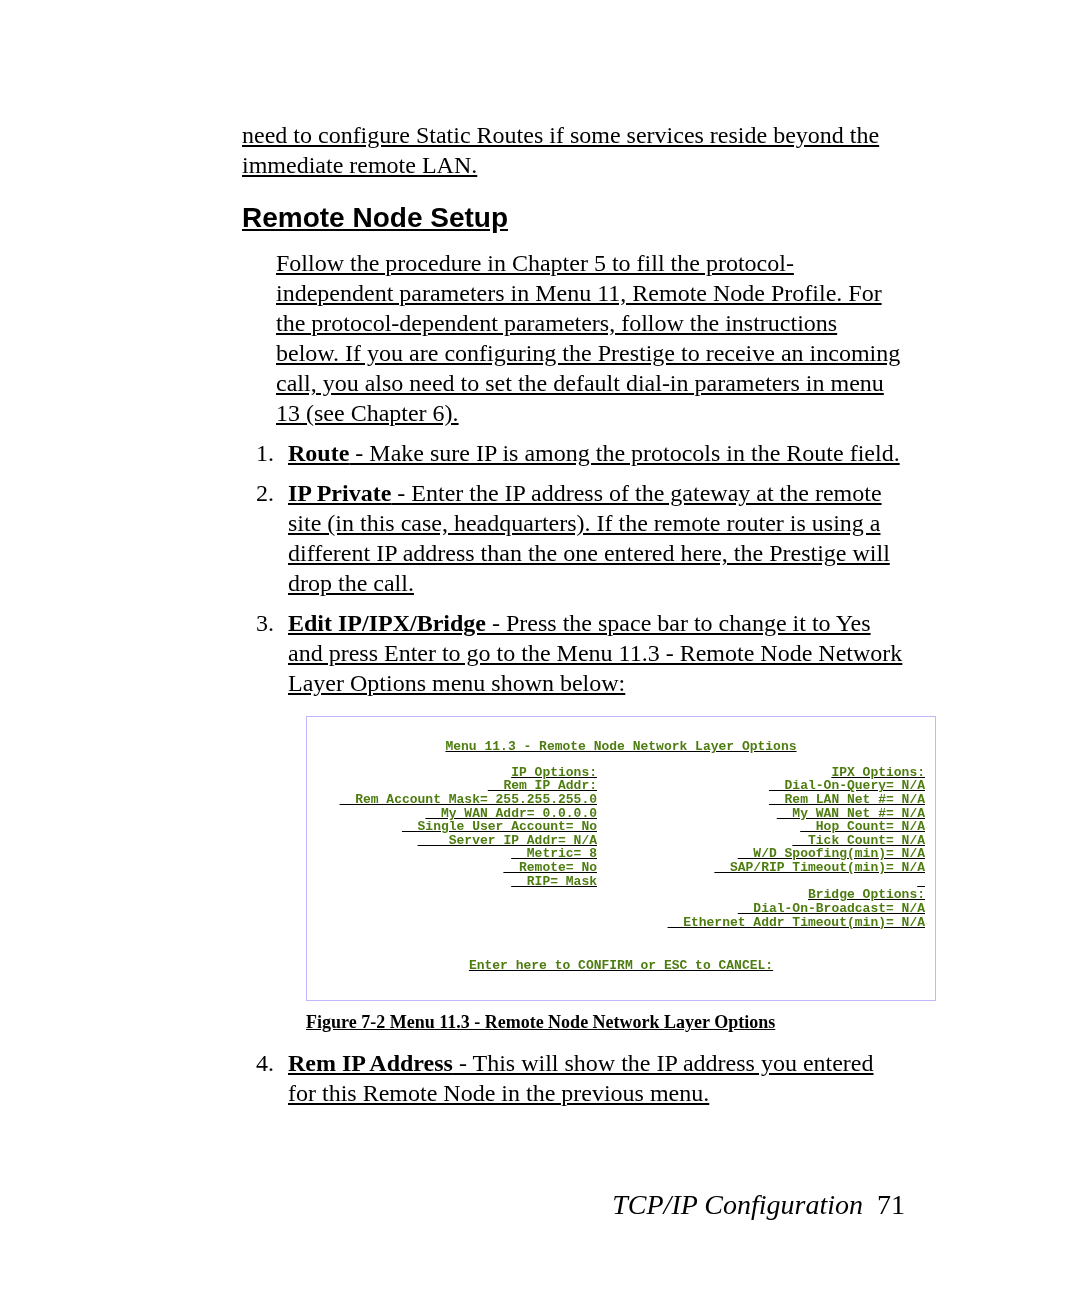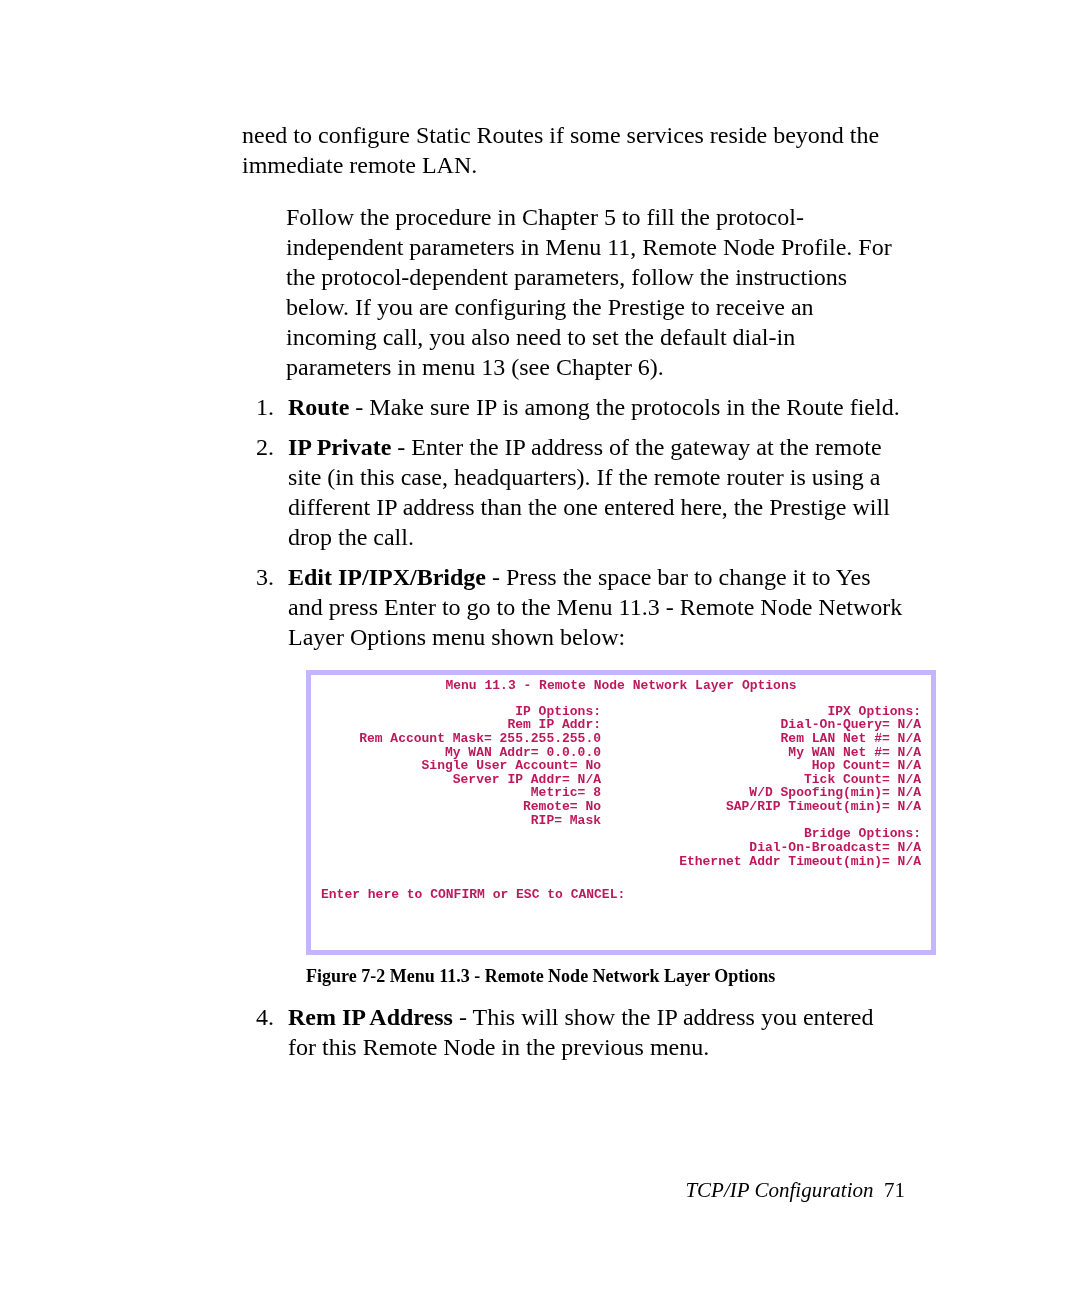--- a/index.html
+++ b/index.html
@@ -10,36 +10,37 @@
     height: 1311px;
     font-family: 'Times New Roman', Times, serif;
     color: #000000;
   }
   .page {
     position: relative;
     width: 1080px;
     height: 1311px;
     padding: 120px 175px 0 242px;
     box-sizing: border-box;
+    text-decoration: underline;
   }
   .body-text {
     font-size: 24px;
     line-height: 1.25;
     margin: 0 0 22px 0;
   }
   .section-heading {
     font-family: Arial, Helvetica, sans-serif;
     font-weight: bold;
     font-size: 28px;
     margin: 20px 0 14px 0;
   }
   .indented-para {
     font-size: 24px;
     line-height: 1.25;
-    margin: 0 0 10px 44px;
+    margin: 0 0 10px 34px;
   }
   ol.main-list {
     list-style: none;
     counter-reset: item;
     padding: 0;
     margin: 8px 0 0 0;
     font-size: 24px;
     line-height: 1.25;
   }
   ol.main-list > li {
@@ -54,76 +55,78 @@
     left: 14px;
   }
   ol.main-list .lead {
     font-weight: bold;
   }
   
   .terminal-box {
     margin: 18px 0 2px 18px;
     width: 630px;
     height: 285px;
-    border: 5px solid #c4b5fd;
+    border: 1px solid #c4b5fd;
     box-sizing: border-box;
-    padding: 4px 10px 10px 10px;
+    padding: 23px 10px 10px 10px;
     font-family: 'Courier New', Courier, monospace;
     font-size: 13px;
     font-weight: bold;
     line-height: 1.05;
-    color: #be185d;
+    color: #4d7c0f;
     position: relative;
   }
   .terminal-title {
     text-align: center;
     margin-bottom: 12px;
     font-weight: bold;
   }
   .terminal-columns {
     display: flex;
     gap: 0;
     text-align: right;
   }
   .term-col-left {
     flex: 0 0 280px;
   }
   .term-col-right {
     flex: 1;
   }
   .term-line { white-space: pre; }
   .term-footer {
-    margin-top: 20px;
+    text-align: center;
+    margin-top: 30px;
   }
   .figure-caption {
     font-family: 'Times New Roman', Times, serif;
     font-weight: bold;
     font-size: 18px;
     text-align: left;
     margin: 10px 0 14px 18px;
     width: 630px;
   }
   .footer {
     position: absolute;
-    bottom: 108px;
+    bottom: 90px;
     right: 175px;
     font-style: italic;
-    font-size: 21px;
+    font-size: 28px;
   }
   .footer .pagenum {
     font-style: normal;
   }
 </style>
 </head>
 <body>
 
 <div class="page">
 
   <p class="body-text">need to configure Static Routes if some services reside beyond the immediate remote LAN.</p>
 
+  <h2 class="section-heading">Remote Node Setup</h2>
 
   <p class="indented-para">Follow the procedure in Chapter 5 to fill the protocol-independent parameters in Menu 11, Remote Node Profile. For the protocol-dependent parameters, follow the instructions below. If you are configuring the Prestige to receive an incoming call, you also need to set the default dial-in parameters in menu 13 (see Chapter 6).</p>
 
   <ol class="main-list">
     <li>
       <span class="lead">Route</span><span> - Make sure IP is among the protocols in the Route field.</span>
     </li>
     <li>
       <span class="lead">IP Private</span><span> - Enter the IP address of the gateway at the remote site (in this case, headquarters). If the remote router is using a different IP address than the one entered here, the Prestige will drop the call.</span>
     </li>

